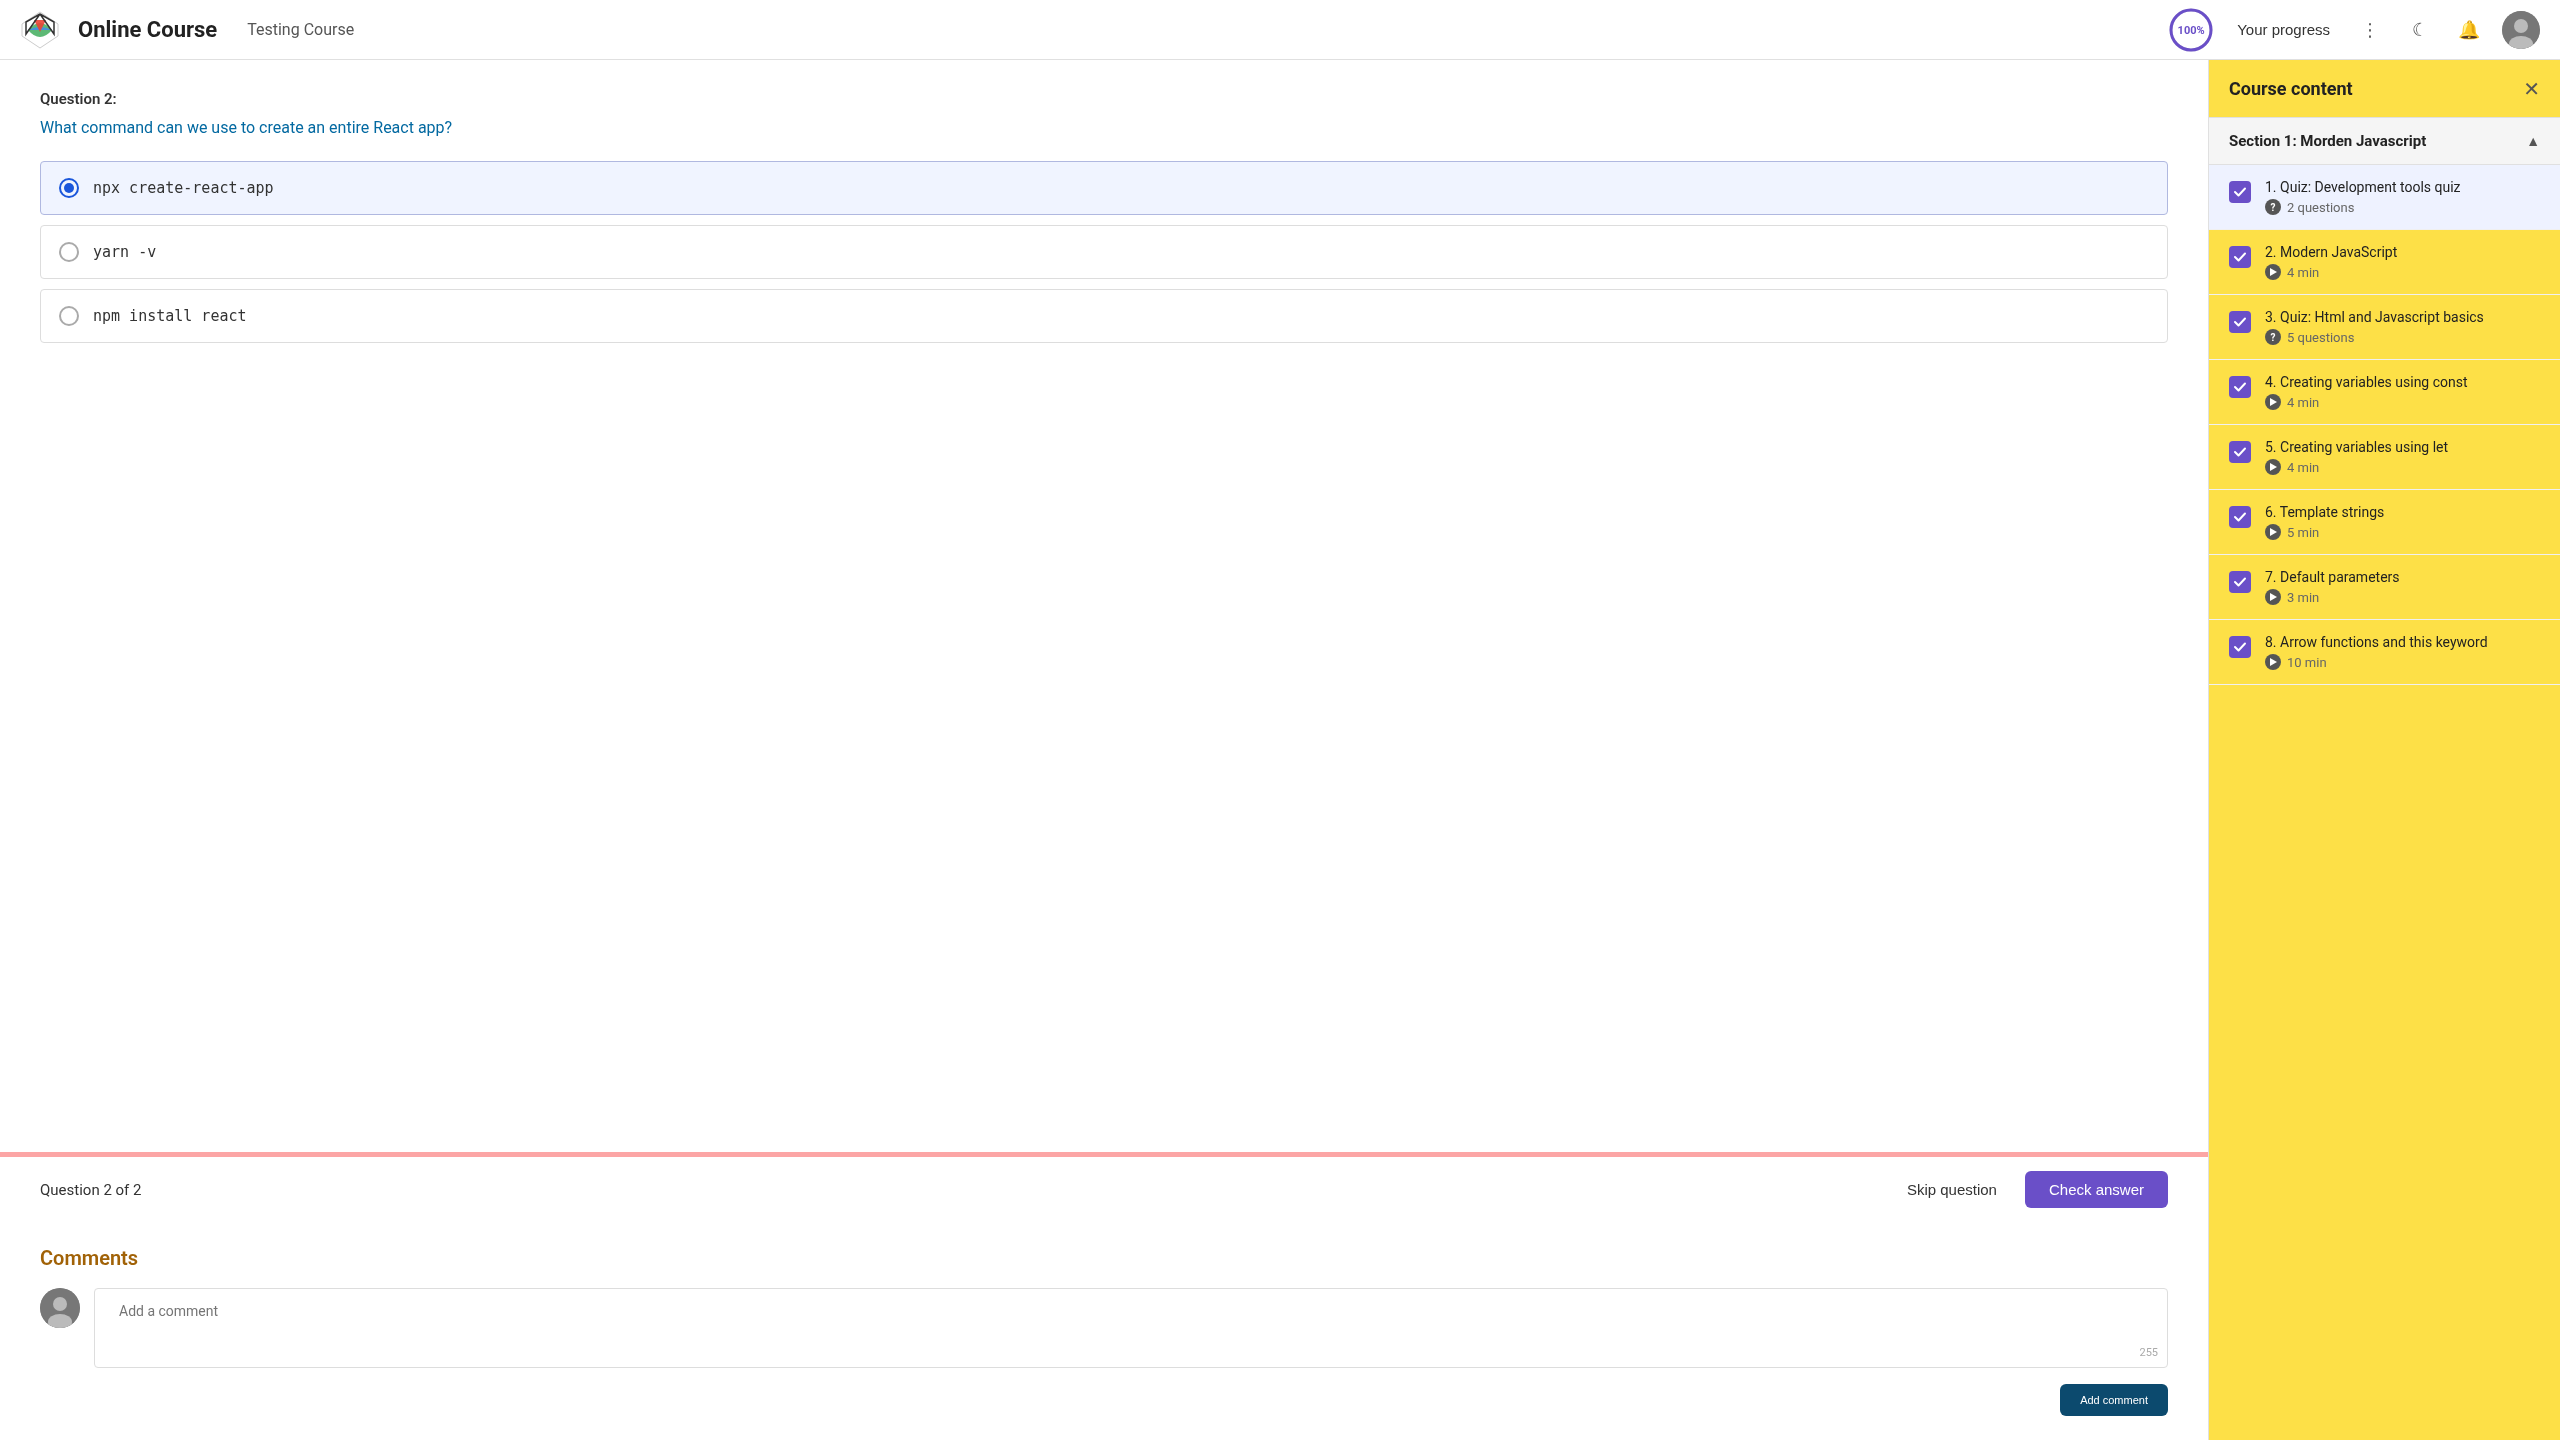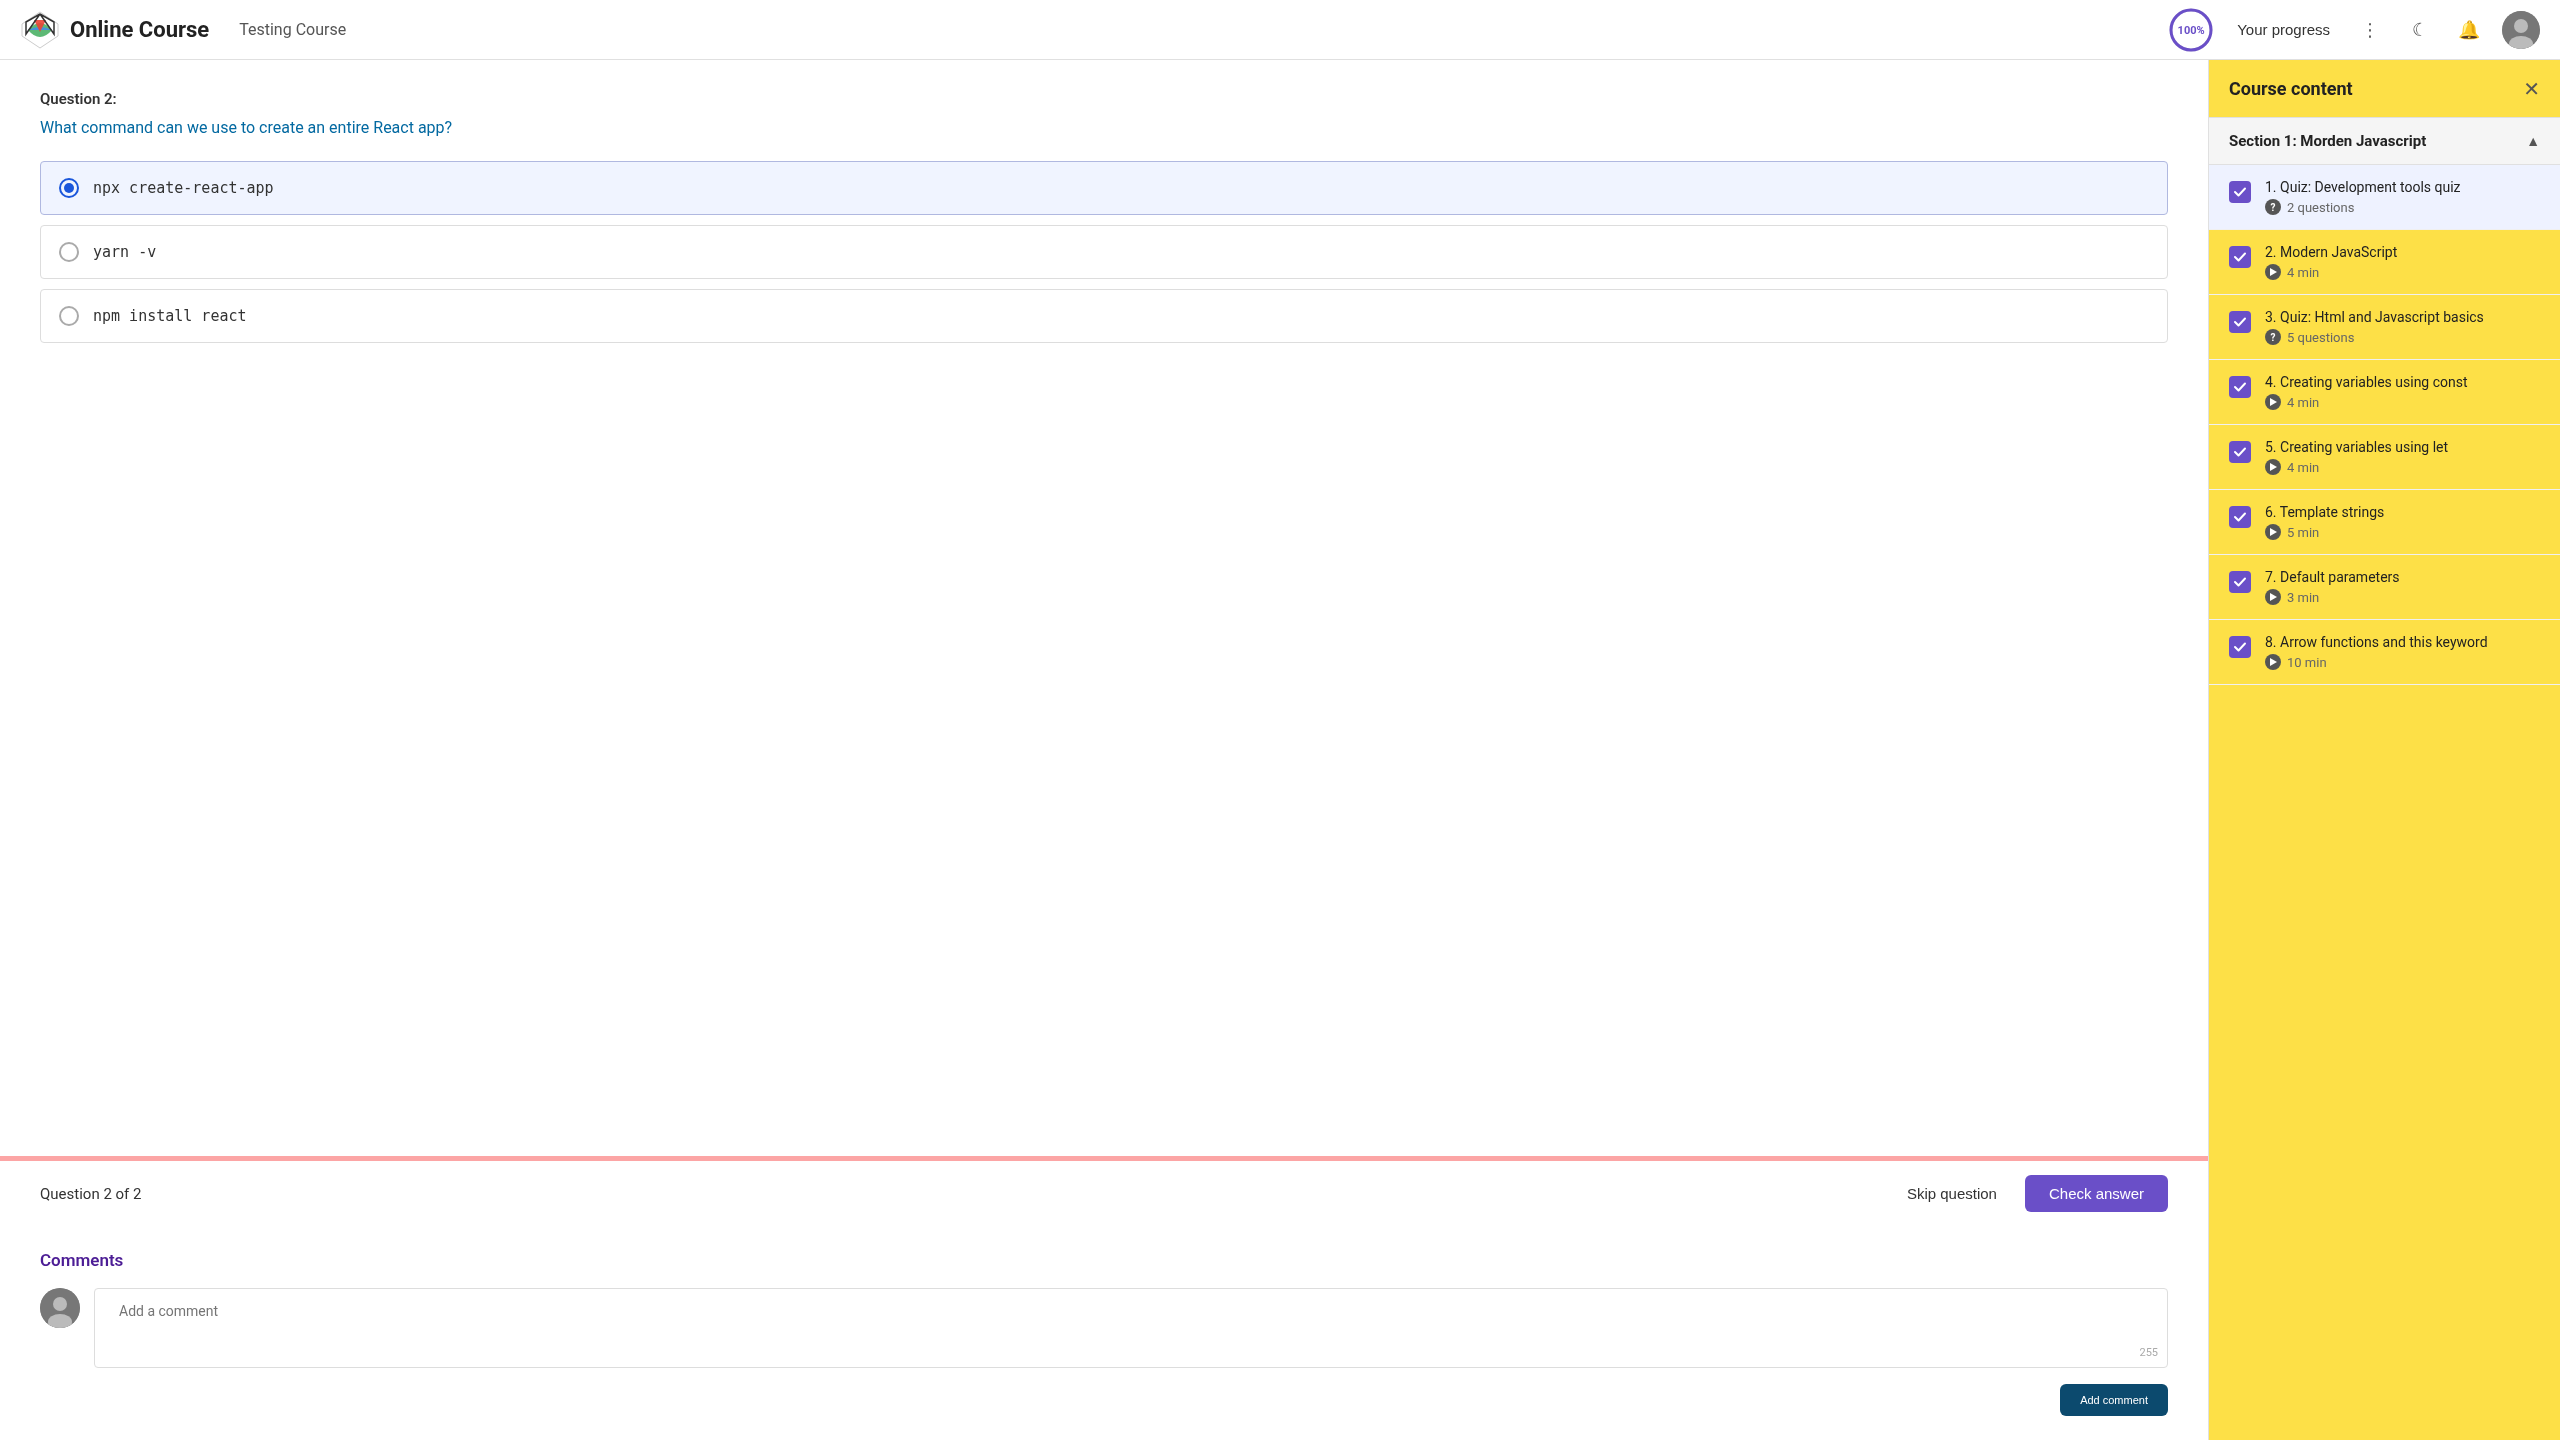--- a/index.html
+++ b/index.html
@@ -12,21 +12,21 @@
       padding: 0 20px;
       height: 60px;
       border-bottom: 1px solid #e0e0e0;
       background: #fff;
       flex-shrink: 0;
       z-index: 10;
     }
     .logo-area {
       display: flex;
       align-items: center;
-      gap: 10px;
+      gap: 18px;
       font-size: 22px;
       font-weight: 700;
       color: #222;
       margin-right: 30px;
     }
     .logo-icon {
       width: 40px;
       height: 40px;
     }
     .course-title {
@@ -192,23 +192,23 @@
       cursor: pointer;
       font-weight: 500;
     }
 
     
     .comments-section {
       padding: 24px 40px;
       background: #fff;
     }
     .comments-title {
-      font-size: 17px;
+      font-size: 20px;
       font-weight: 600;
-      color: #4c1d95;
+      color: #a16207;
       margin-bottom: 18px;
       cursor: pointer;
     }
     .comment-input-row {
       display: flex;
       align-items: flex-start;
       gap: 14px;
     }
     .comment-avatar {
       width: 40px;

